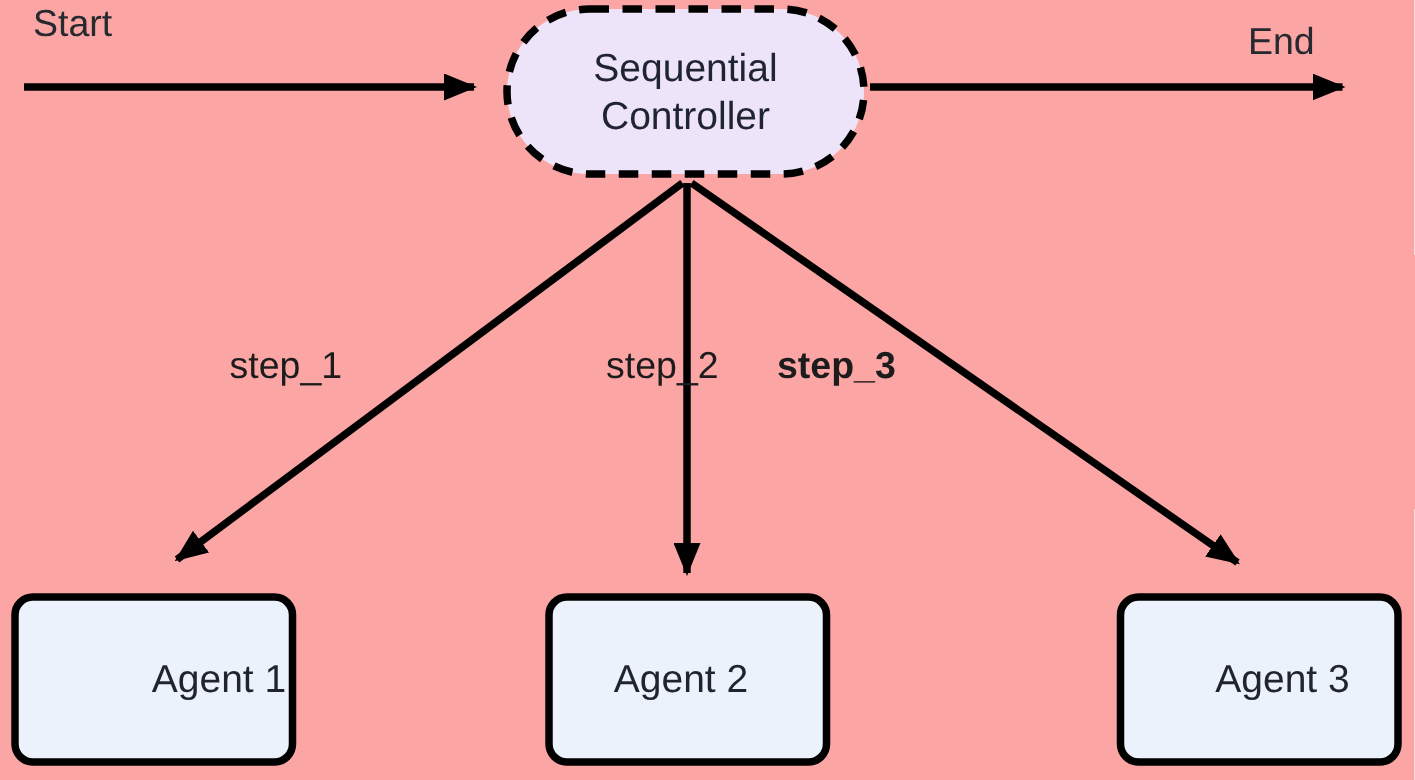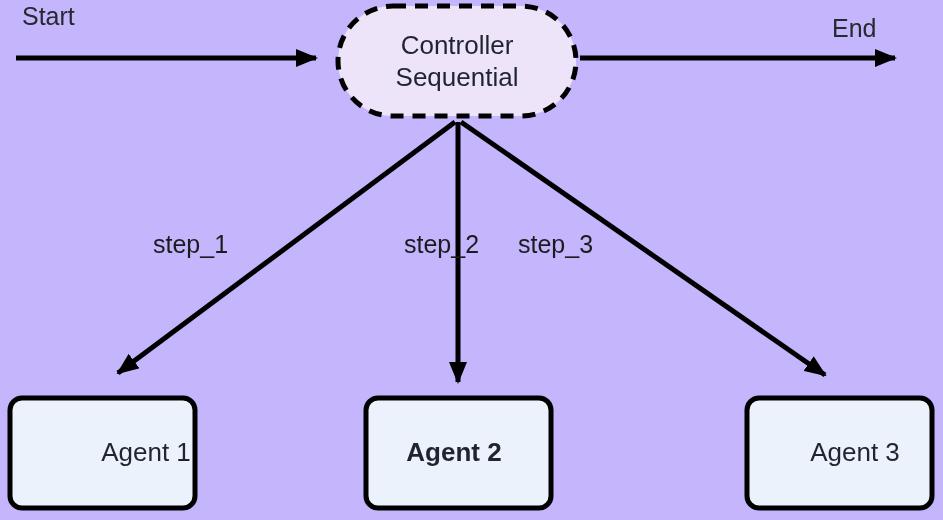--- a/index.html
+++ b/index.html
@@ -7,21 +7,21 @@
     padding: 0;
     background: #ffffff;
   }
   body {
     font-family: "Liberation Sans", sans-serif;
   }
   #diagram-root {
     position: relative;
     width: 943px;
     height: 520px;
-    background: #c4b5fd;
+    background: #fca5a5;
     overflow: hidden;
   }
   #diagram-svg {
     position: absolute;
     left: 0;
     top: 0;
     width: 943px;
     height: 520px;
   }
   .node-label,
@@ -40,21 +40,21 @@
   #label-start { left: 22px; top: 4px; }
   #label-end   { left: 832px; top: 16px; }
 
   .edge-label {
     font-size: 25px;
     line-height: 1;
     color: #1c1c1c;
   }
   #label-step-1 { left: 153px; top: 232px; }
   #label-step-2 { left: 364px; top: 232px; margin-left: 40px; }
-  #label-step-3 { left: 518px; top: 232px; }
+  #label-step-3 { left: 518px; top: 232px; font-weight: bold; }
 
   .node-box-label {
     position: absolute;
     display: flex;
     align-items: center;
     justify-content: center;
     font-size: 26px;
     line-height: 1.25;
     text-align: center;
     color: #1f2430;
@@ -62,21 +62,21 @@
     pointer-events: none;
   }
   #ctrl-label {
     left: 336px;
     top: 4px;
     width: 242px;
     height: 114px;
     flex-direction: column;
   }
   #agent-1-label { left: 8px;   top: 396px; width: 188px; height: 112px; padding-left: 44px; }
-  #agent-2-label { left: 364px; top: 396px; width: 180px; height: 112px; font-weight: bold; }
+  #agent-2-label { left: 364px; top: 396px; width: 180px; height: 112px; }
   #agent-3-label { left: 745px; top: 396px; width: 188px; height: 112px; margin-left: 16px; }
 </style>
 </head>
 <body>
 
 <div id="diagram-root">
 
   <svg id="diagram-svg" viewBox="0 0 943 520" xmlns="http://www.w3.org/2000/svg">
     <defs>
       <marker id="arrowhead" markerWidth="10" markerHeight="8" refX="9" refY="4" orient="auto" markerUnits="userSpaceOnUse">
@@ -104,22 +104,22 @@
     <rect x="366" y="398" width="185" height="110" rx="12" ry="12" fill="#ECF2FB" stroke="#000000" stroke-width="5"></rect>
 
     <rect x="747" y="398" width="185" height="110" rx="12" ry="12" fill="#ECF2FB" stroke="#000000" stroke-width="5"></rect>
   </svg>
 
   <div class="terminal-label" id="label-start">Start</div>
 
   <div class="terminal-label" id="label-end">End</div>
 
   <div class="node-box-label" id="ctrl-label">
+    <span>Sequential</span>
     <span>Controller</span>
-    <span>Sequential</span>
   </div>
 
   <div class="edge-label" id="label-step-1">step_1</div>
 
   <div class="edge-label" id="label-step-2">step_2</div>
 
   <div class="edge-label" id="label-step-3">step_3</div>
 
   <div class="node-box-label" id="agent-1-label">Agent 1</div>
 

